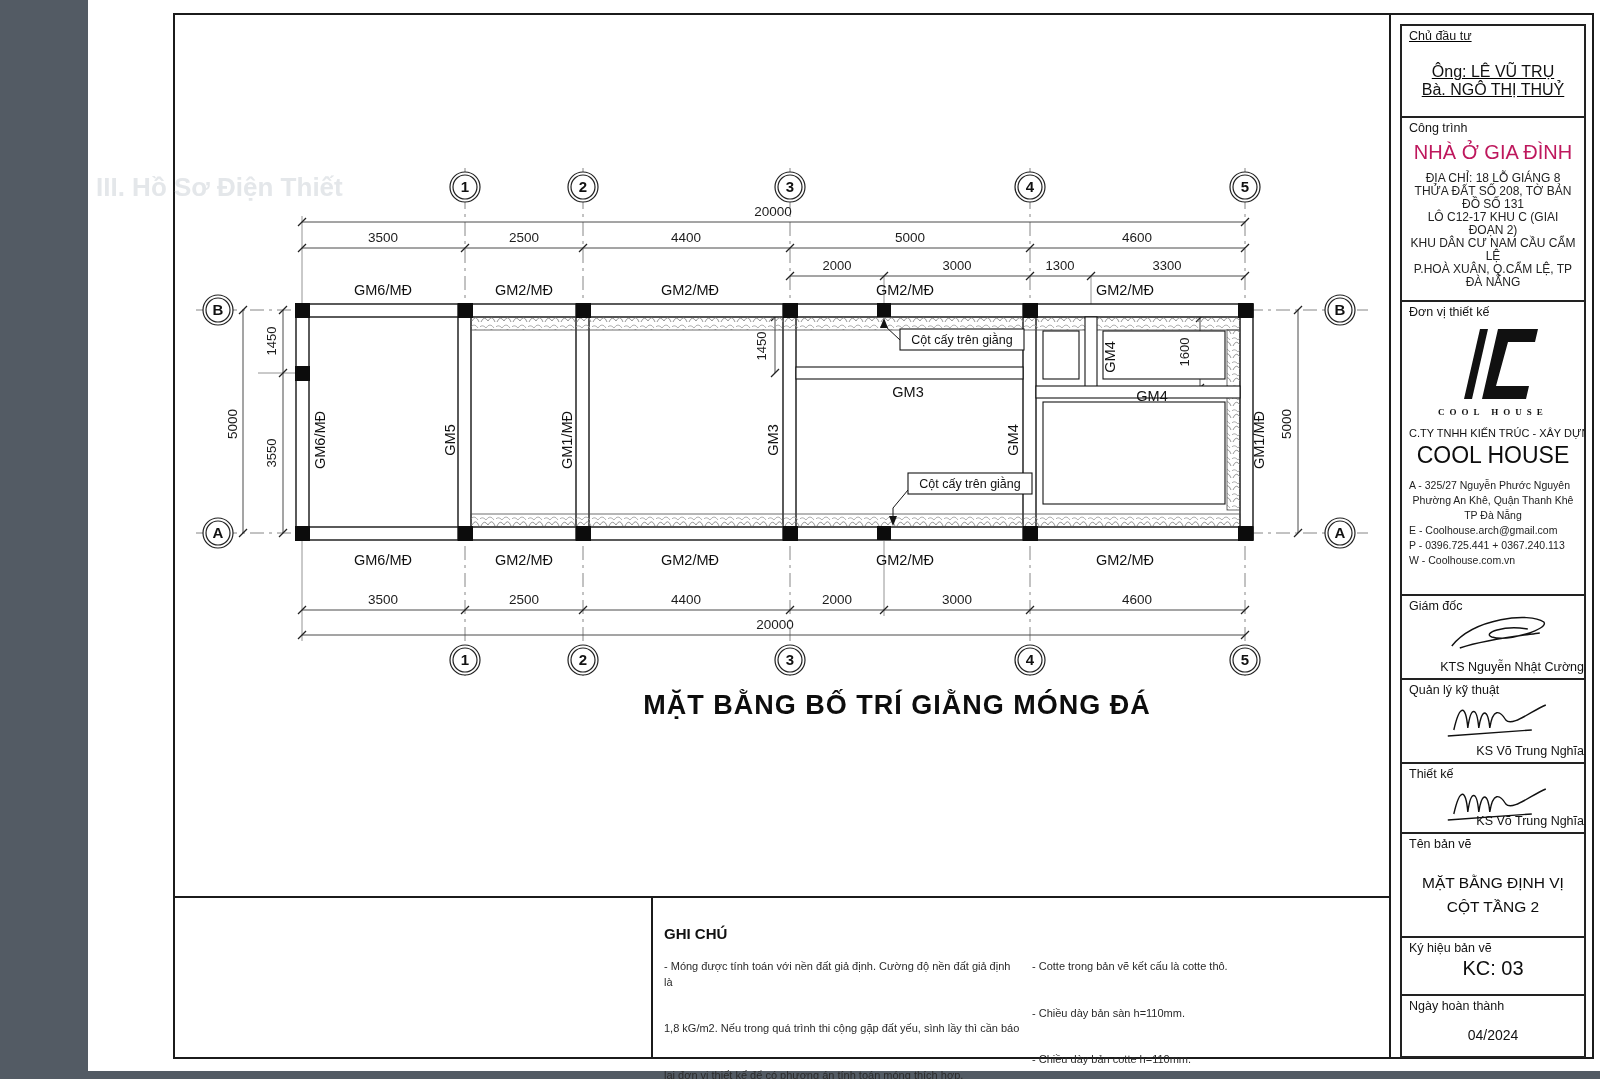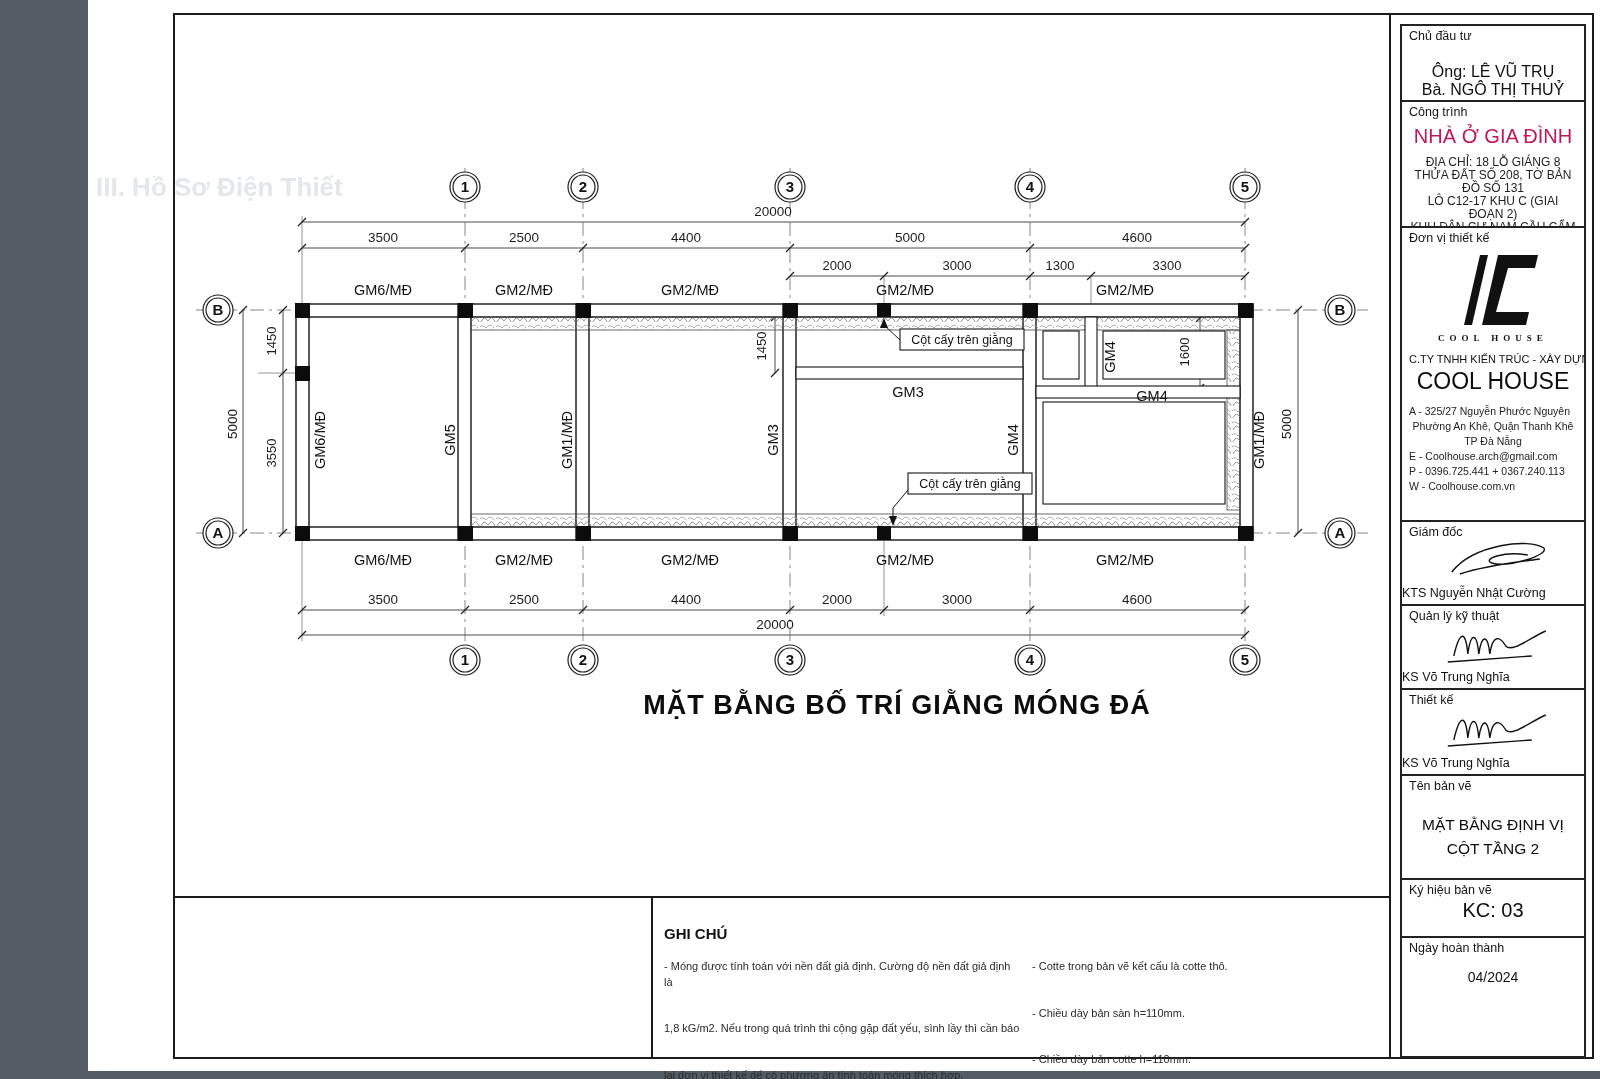--- a/index.html
+++ b/index.html
@@ -25,21 +25,21 @@
   .owner-line.first{margin-top:20px;}
   .pname{font-size:20px;text-align:center;color:#be185d;margin:6px 0 8px;}
   .addr{font-size:12px;line-height:13px;text-align:center;color:#222;}
   .logo-wrap{text-align:center;margin-top:2px;}
   .logo-sub{font-family:"Liberation Serif",serif;font-size:9px;font-weight:bold;letter-spacing:5px;text-align:center;margin-top:-4px;color:#111;}
   .ctype{font-size:11px;text-align:center;margin-top:10px;color:#111;white-space:nowrap;}
   .cname{font-size:23px;text-align:center;margin:3px 0 9px;color:#0d0d0d;}
   .cl{font-size:10.5px;line-height:15px;color:#222;text-align:left;}
   .cl.c{text-align:center;}
   .sig{position:absolute;left:50%;transform:translateX(-46%);top:16px;}
-  .sig-name{position:absolute;bottom:4px;left:0;width:100%;text-align:left;font-size:12.5px;color:#111;}
+  .sig-name{position:absolute;bottom:4px;left:0;width:100%;text-align:right;font-size:12.5px;color:#111;}
   .dw-line{font-size:15.5px;line-height:24px;text-align:center;color:#0d0d0d;}
   .dw-wrap{margin-top:20px;}
   .code-val{font-size:20px;text-align:center;color:#0d0d0d;margin-top:2px;}
   .date-val{font-size:14px;text-align:center;color:#111;margin-top:14px;}
   
   .g-dash line{stroke:#787878;stroke-width:0.9;stroke-dasharray:14 5 3 5;}
   .g-dim line{stroke:#4a4a4a;stroke-width:1;}
   .g-ext line{stroke:#7a7a7a;stroke-width:0.8;}
   .g-tk line{stroke:#222;stroke-width:1.3;}
   .wall{fill:#fff;stroke:#141414;stroke-width:1.4;}
@@ -312,26 +312,26 @@
     <div>- Cotte trong bản vẽ kết cấu là cotte thô.</div>
     <div>- Chiều dày bản sàn h=110mm.</div>
     <div>- Chiều dày bản cotte h=110mm.</div>
     
     
     
     
   </div>
 
   <div class="tb">
-    <div class="sec" style="height:76px;">
+    <div class="sec" style="height:92px;text-decoration:underline;">
       <div class="lbl">Chủ đầu tư</div>
       <div class="owner-line first">Ông: LÊ VŨ TRỤ</div>
       <div class="owner-line">Bà. NGÔ THỊ THUỶ</div>
     </div>
-    <div class="sec" style="height:126px;">
+    <div class="sec" style="height:184px;">
       <div class="lbl">Công trình</div>
       <div class="pname">NHÀ Ở GIA ĐÌNH</div>
       <div class="addr">ĐỊA CHỈ: 18 LỖ GIÁNG 8</div>
       <div class="addr">THỬA ĐẤT SỐ 208, TỜ BẢN ĐỒ SỐ 131</div>
       <div class="addr">LÔ C12-17 KHU C (GIAI ĐOẠN 2)</div>
       <div class="addr">KHU DÂN CƯ NAM CẦU CẨM LỆ</div>
       <div class="addr">P.HOÀ XUÂN, Q.CẨM LỆ, TP ĐÀ NẴNG</div>
     </div>
     <div class="sec" style="height:294px;">
       <div class="lbl">Đơn vị thiết kế</div>
@@ -358,21 +358,21 @@
       </svg>
       <div class="sig-name">KTS Nguyễn Nhật Cường</div>
     </div>
     <div class="sec" style="height:84px;">
       <div class="lbl">Quản lý kỹ thuật</div>
       <svg class="sig" width="120" height="46" viewBox="0 0 120 46">
         <path d="M16 34 C22 8 28 8 30 32 C33 10 39 10 41 32 C44 12 50 12 52 32 C55 12 62 14 68 24 C74 31 92 16 108 9 M10 40 L94 34" fill="none" stroke="#111" stroke-width="1.4"></path>
       </svg>
       <div class="sig-name">KS Võ Trung Nghĩa</div>
     </div>
-    <div class="sec" style="height:86px;">
+    <div class="sec" style="height:70px;">
       <div class="lbl">Thiết kế</div>
       <svg class="sig" width="120" height="46" viewBox="0 0 120 46">
         <path d="M16 34 C22 8 28 8 30 32 C33 10 39 10 41 32 C44 12 50 12 52 32 C55 12 62 14 68 24 C74 31 92 16 108 9 M10 40 L94 34" fill="none" stroke="#111" stroke-width="1.4"></path>
       </svg>
       <div class="sig-name">KS Võ Trung Nghĩa</div>
     </div>
     <div class="sec" style="height:104px;">
       <div class="lbl">Tên bản vẽ</div>
       <div class="dw-wrap">
         <div class="dw-line">MẶT BẰNG ĐỊNH VỊ</div>

